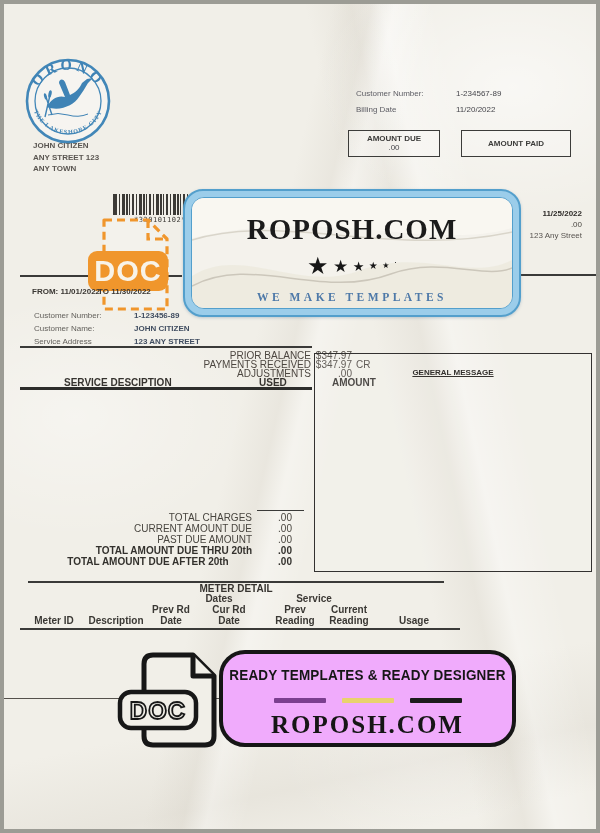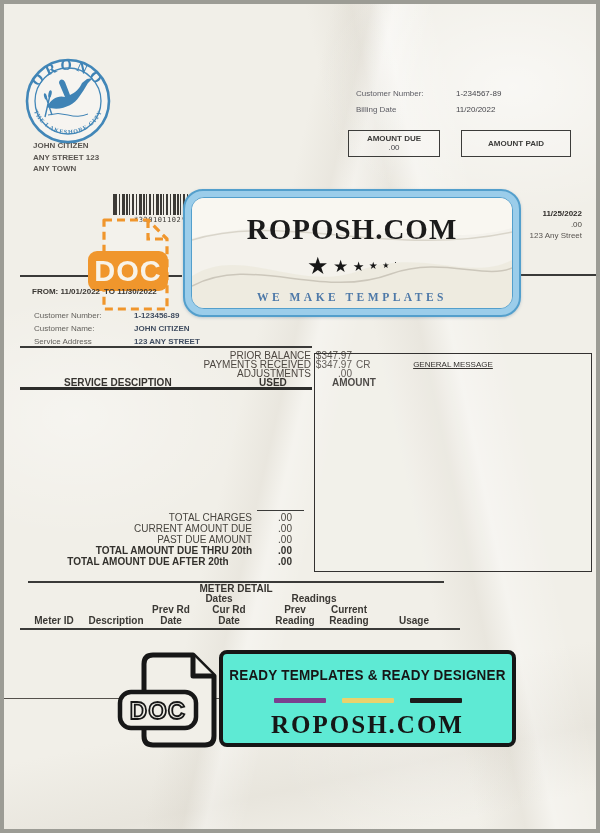--- a/index.html
+++ b/index.html
@@ -65,26 +65,26 @@
   
   .stub{right:14px;top:204px;width:90px;text-align:right;z-index:2;}
   .stub .d{font-size:8px;font-weight:bold;color:#2f2c29;line-height:11px;}
   .stub .a{font-size:8px;color:#4a4742;line-height:11px;}
   .stub .s{font-size:8px;color:#585450;line-height:11px;}
   
   .acct-label{color:#63605c;}
   .acct-value{color:#414e61;font-weight:600;}
   
   .msgbox{left:310px;top:349px;width:278px;height:219px;border:1.6px solid #333130;z-index:2;background:rgba(255,255,255,.12);}
-  .msg-title{margin-top:6px;text-align:center;font-size:8px;font-weight:normal;text-decoration:underline;color:#34312e;}
+  .msg-title{margin-top:14px;text-align:center;font-size:8px;font-weight:bold;text-decoration:underline;color:#34312e;}
   .msg-body{margin:1px 5px 0 5px;font-size:8px;line-height:10px;color:#403d39;}
   
   .banner{
     left:215px;top:646px;width:297px;height:97px;z-index:3;
-    background:#5eead4;border:4px solid #161616;border-radius:8px;padding-left:40px;
+    background:#f0abfc;border:4px solid #161616;border-radius:26px;padding-left:40px;
   }
   .banner-headline{position:absolute;left:0;right:0;top:13px;text-align:center;
     font-size:13.5px;font-weight:bold;letter-spacing:.2px;color:#161616;transform:scaleY(1.12);}
   .dashes{position:absolute;left:0;right:0;top:44px;text-align:center;font-size:0;}
   .dashes i{display:inline-block;width:52px;height:5px;margin:0 8px;border-radius:1px;}
   .banner-brand{position:absolute;left:0;right:0;top:57px;text-align:center;
     font-family:"Liberation Serif", serif;font-weight:bold;font-size:25px;letter-spacing:2px;color:#161616;}
   .svgicon{z-index:5;}
 </style>
 </head>
@@ -169,21 +169,21 @@
     <text x="40" y="64" text-anchor="middle" font-family="Liberation Sans, sans-serif" font-size="29" font-weight="bold" letter-spacing="1" fill="#f8f3e8">DOC</text>
   </svg>
 
   <div class="abs stub">
     <div class="d">11/25/2022</div>
     <div class="a">.00</div>
     <div class="s">123 Any Street</div>
   </div>
 
   <div class="abs t b" style="left:28px;top:282px;color:#3a3733;z-index:6">FROM: 11/01/2022</div>
-  <div class="abs t b" style="left:100px;top:282px;color:#3a3733;z-index:6">TO 11/30/2022</div>
+  <div class="abs t b" style="left:94px;top:282px;color:#3a3733;z-index:6">TO 11/30/2022</div>
 
   <div class="abs t acct-label" style="left:30px;top:306px;z-index:2">Customer Number:</div>
   <div class="abs t acct-value" style="left:130px;top:306px;z-index:2">1-123456-89</div>
   <div class="abs t acct-label" style="left:30px;top:319px;z-index:2">Customer Name:</div>
   <div class="abs t acct-value" style="left:130px;top:319px;z-index:2">JOHN CITIZEN</div>
   <div class="abs t acct-label" style="left:30px;top:332px;z-index:2">Service Address</div>
   <div class="abs t acct-value" style="left:130px;top:332px;z-index:2">123 ANY STREET</div>
 
   <div class="abs line" style="left:16px;top:342px;width:292px;height:2px;"></div>
 
@@ -213,21 +213,21 @@
   <div class="abs ts" style="left:40px;top:531px;width:208px;text-align:right;color:#48453f;z-index:2">PAST DUE AMOUNT</div>
   <div class="abs ts" style="left:250px;top:531px;width:38px;text-align:right;color:#48453f;z-index:2">.00</div>
   <div class="abs ts b" style="left:40px;top:542px;width:208px;text-align:right;color:#33312d;z-index:2">TOTAL AMOUNT DUE THRU 20th</div>
   <div class="abs ts b" style="left:250px;top:542px;width:38px;text-align:right;color:#33312d;z-index:2">.00</div>
   <div class="abs ts b" style="left:40px;top:553px;width:208px;text-align:center;color:#33312d;z-index:2">TOTAL AMOUNT DUE AFTER 20th</div>
   <div class="abs ts b" style="left:250px;top:553px;width:38px;text-align:right;color:#33312d;z-index:2">.00</div>
 
   <div class="abs line" style="left:24px;top:577px;width:416px;"></div>
   <div class="abs ts b" style="left:17px;top:580px;width:430px;text-align:center;color:#36332f;z-index:2">METER DETAIL</div>
   <div class="abs ts b" style="left:150px;top:590px;width:130px;text-align:center;color:#3b3834;z-index:2">Dates</div>
-  <div class="abs ts b" style="left:250px;top:590px;width:120px;text-align:center;color:#3b3834;z-index:2">Readings</div>
+  <div class="abs ts b" style="left:250px;top:590px;width:120px;text-align:center;color:#3b3834;z-index:2">Service</div>
 
   <div class="abs" style="left:17px;top:601px;width:438px;display:flex;z-index:2">
     <div class="ts b" style="width:66px;text-align:center"></div>
     <div class="ts b" style="width:58px;text-align:center"></div>
     <div class="ts b" style="width:52px;text-align:center">Prev Rd</div>
     <div class="ts b" style="width:64px;text-align:center">Cur Rd</div>
     <div class="ts b" style="width:68px;text-align:center">Prev</div>
     <div class="ts b" style="width:40px;text-align:center">Current</div>
     <div class="ts b" style="width:90px;text-align:center"></div>
   </div>

